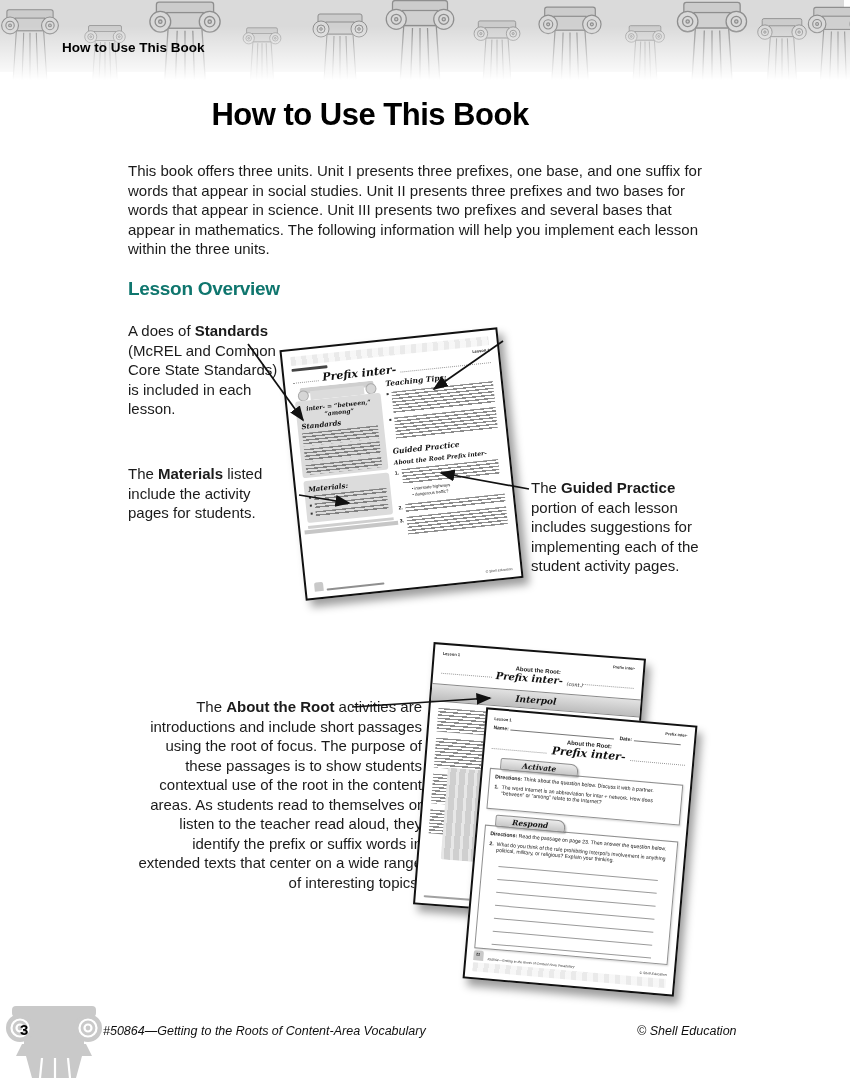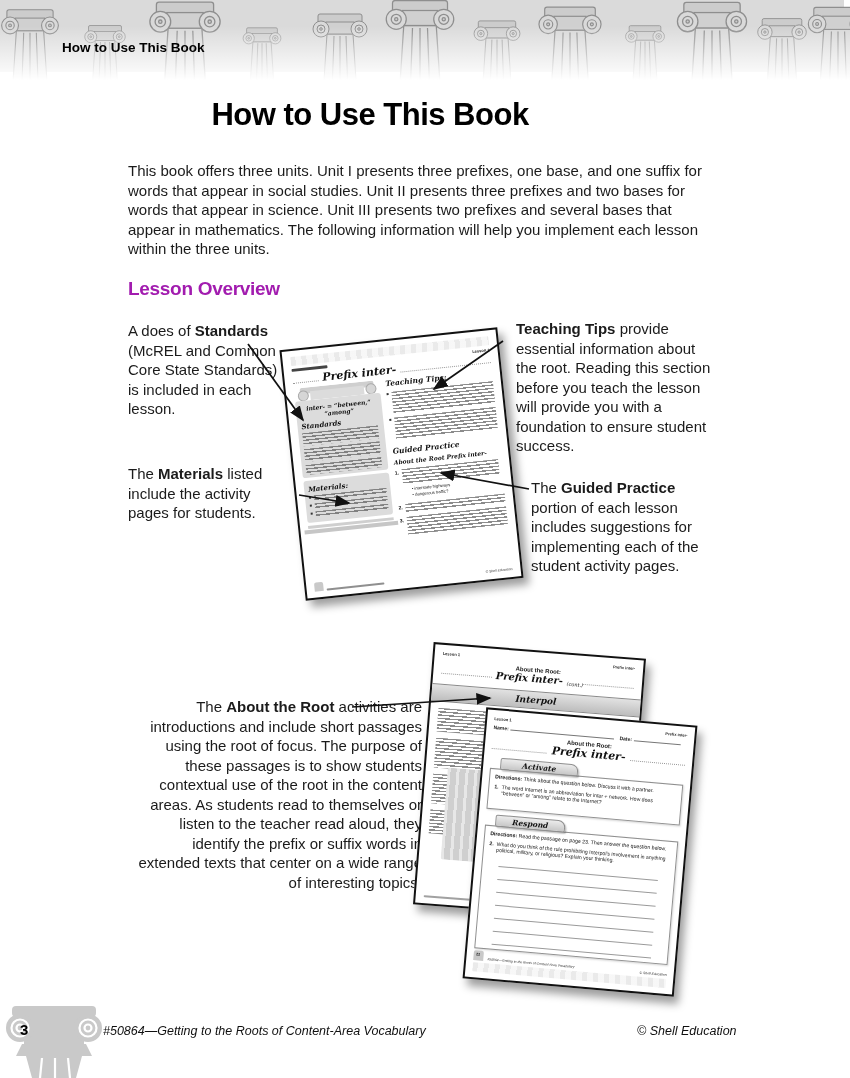--- a/index.html
+++ b/index.html
@@ -5,21 +5,21 @@
   html,body{margin:0;padding:0;background:#fff;}
   #page{position:relative;width:850px;height:1078px;background:#fff;overflow:hidden;
         font-family:"Liberation Sans",sans-serif;color:#1b1b1b;}
   
   .banner{position:absolute;left:0;top:0;width:850px;height:80px;}
   .hdr-label{position:absolute;left:62px;top:40px;font-size:13.5px;font-weight:bold;color:#000;}
   
   .title{position:absolute;left:0;right:110px;top:97px;text-align:center;
          font-size:31px;font-weight:800;letter-spacing:-0.5px;color:#000;}
   .intro{position:absolute;left:128px;top:161px;width:592px;font-size:15px;line-height:19.5px;}
-  .section-h{position:absolute;left:128px;top:278px;font-size:19px;font-weight:800;letter-spacing:-0.3px;color:#a21caf;}
+  .section-h{position:absolute;left:128px;top:278px;font-size:19px;font-weight:800;letter-spacing:-0.3px;color:#0f766e;}
   .note{position:absolute;font-size:15px;line-height:19.5px;}
   .note b{font-weight:bold;}
   .n-std{left:128px;top:321px;width:150px;}
   .n-tt{left:516px;top:319px;width:198px;}
   .n-mat{left:128px;top:464px;width:152px;}
   .n-gp{left:531px;top:478px;width:182px;}
   .n-atr{left:128px;top:697px;width:294px;text-align:right;}
   
   .thumb{position:absolute;background:#fff;border:2px solid #111;
          box-shadow:5px 7px 9px rgba(0,0,0,.38);overflow:hidden;box-sizing:border-box;}
@@ -131,21 +131,20 @@
       <rect y="26" width="850" height="54" fill="url(#fade)"></rect>
     </svg>
   </div>
   <div class="hdr-label">How to Use This Book</div>
 
   <div class="title">How to Use This Book</div>
   <div class="intro">This book offers three units. Unit I presents three prefixes, one base, and one suffix for words that appear in social studies. Unit II presents three prefixes and two bases for words that appear in science. Unit III presents two prefixes and several bases that appear in mathematics. The following information will help you implement each lesson within the three units.</div>
   <div class="section-h">Lesson Overview</div>
 
   <div class="note n-std"><span>A does of </span><b>Standards</b><span> (McREL and Common Core State Standards) is included in each lesson.</span></div>
-  <div class="note n-tt"><span></span><b>Teaching Tips</b><span> provide essential information about the root. Reading this section before you teach the lesson will provide you with a foundation to ensure student success.</span></div>
   <div class="note n-mat"><span>The </span><b>Materials</b><span> listed include the activity pages for students.</span></div>
   <div class="note n-gp"><span>The </span><b>Guided Practice</b><span> portion of each lesson includes suggestions for implementing each of the student activity pages.</span></div>
   <div class="note n-atr"><span>The </span><b>About the Root</b><span> activities are introductions and include short passages using the root of focus. The purpose of these passages is to show students contextual use of the root in the content areas. As students read to themselves or listen to the teacher read aloud, they identify the prefix or suffix words in extended texts that center on a wide range of interesting topics.</span></div>
 
   <div class="thumb t1">
     <div class="tpad">
       <div class="art"></div>
       <div class="trow">
         <span class="darkbar"></span>
         <span class="tiny">Lesson 1</span>

